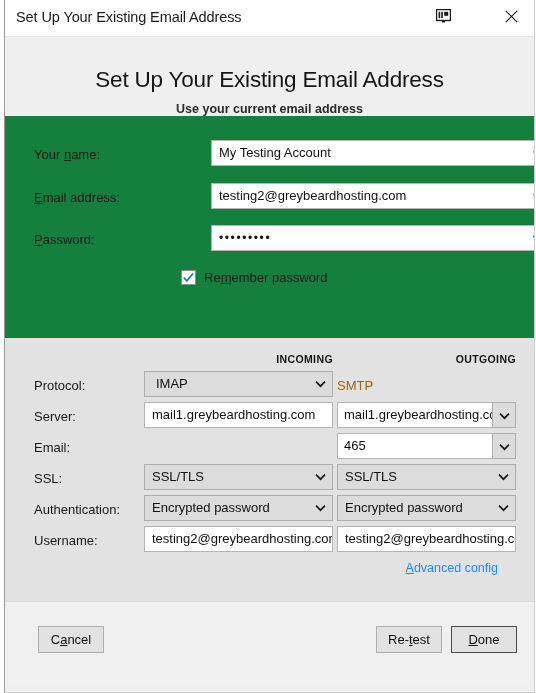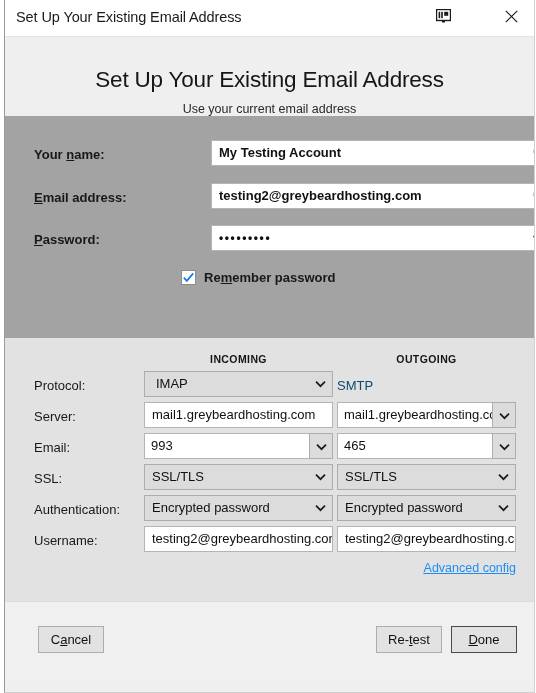--- a/index.html
+++ b/index.html
@@ -68,28 +68,28 @@
     margin: 0;
     font-size: 22.5px;
     font-weight: normal;
     color: #161616;
     letter-spacing: -0.2px;
   }
   .header .subtitle {
     margin-top: 9px;
     font-size: 12.5px;
     color: #2a2a2a;
+    font-weight: bold;
   }
 
   
   .section-top {
-    background: #a3a3a3;
+    background: #15803d;
     position: relative;
     height: 222px;
-    font-weight: bold;
   }
   .section-bottom {
     background: #e2e2e2;
     position: relative;
     height: 262px;
     border-top: 1px solid #e2e2e2;
   }
   .footer {
     background: #f0f0f0;
     position: relative;
@@ -203,27 +203,27 @@
     border: 1px solid #8d8d8d;
   }
   .cbox svg { display: block; }
 
   .colhead {
     position: absolute;
     font-size: 10.5px;
     font-weight: bold;
     color: #141414;
     letter-spacing: 0.4px;
-    text-align: center;
+    text-align: right;
   }
 
   .plaintext {
     position: absolute;
     font-size: 13px;
-    color: #0c4a6e;
+    color: #a16207;
   }
 
   .link {
     position: absolute;
     font-size: 12.5px;
     color: #1f8cf5;
     cursor: pointer;
     white-space: nowrap;
   }
   .link u { text-decoration: underline; }
@@ -356,30 +356,20 @@
       <div class="combo-btn">
         <span>
           <svg width="11" height="8" viewBox="0 0 11 8">
               <polyline points="1,1.6 5.5,6.2 10,1.6" fill="none" stroke="#1b1b1b" stroke-width="1.7"></polyline>
             </svg>
         </span>
       </div>
     </div>
 
     <div class="lbl" style="left:29px; top:101px;">Email:</div>
-    <div class="combo" style="left:139px; top:94px; width:189px;">
-      <div class="combo-text">993</div>
-      <div class="combo-btn">
-        <span>
-          <svg width="11" height="8" viewBox="0 0 11 8">
-              <polyline points="1,1.6 5.5,6.2 10,1.6" fill="none" stroke="#1b1b1b" stroke-width="1.7"></polyline>
-            </svg>
-        </span>
-      </div>
-    </div>
     <div class="combo" style="left:332px; top:94px; width:179px;">
       <div class="combo-text">465</div>
       <div class="combo-btn">
         <span>
           <svg width="11" height="8" viewBox="0 0 11 8">
               <polyline points="1,1.6 5.5,6.2 10,1.6" fill="none" stroke="#1b1b1b" stroke-width="1.7"></polyline>
             </svg>
         </span>
       </div>
     </div>
@@ -417,21 +407,21 @@
         <svg width="11" height="8" viewBox="0 0 11 8">
             <polyline points="1,1.6 5.5,6.2 10,1.6" fill="none" stroke="#1b1b1b" stroke-width="1.7"></polyline>
           </svg>
       </span>
     </div>
 
     <div class="lbl" style="left:29px; top:194px;">Username:</div>
     <div class="tinput" style="left:139px; top:187px; width:189px;">testing2@greybeardhosting.com</div>
     <div class="tinput" style="left:332px; top:187px; width:179px;">testing2@greybeardhosting.com</div>
 
-    <div class="link" style="right:18px; top:222px;text-decoration:underline;"><u>A</u><span>dvanced config</span></div>
+    <div class="link" style="right:36px; top:222px;"><u>A</u><span>dvanced config</span></div>
   </div>
 
   <div class="footer">
     <div class="btn" style="left:33px; top:24px; width:66px;">
         <span>C</span>
         <u>a</u>
         <span>ncel</span>
       </div>
 
     <div class="btn" style="left:371px; top:24px; width:66px;">

